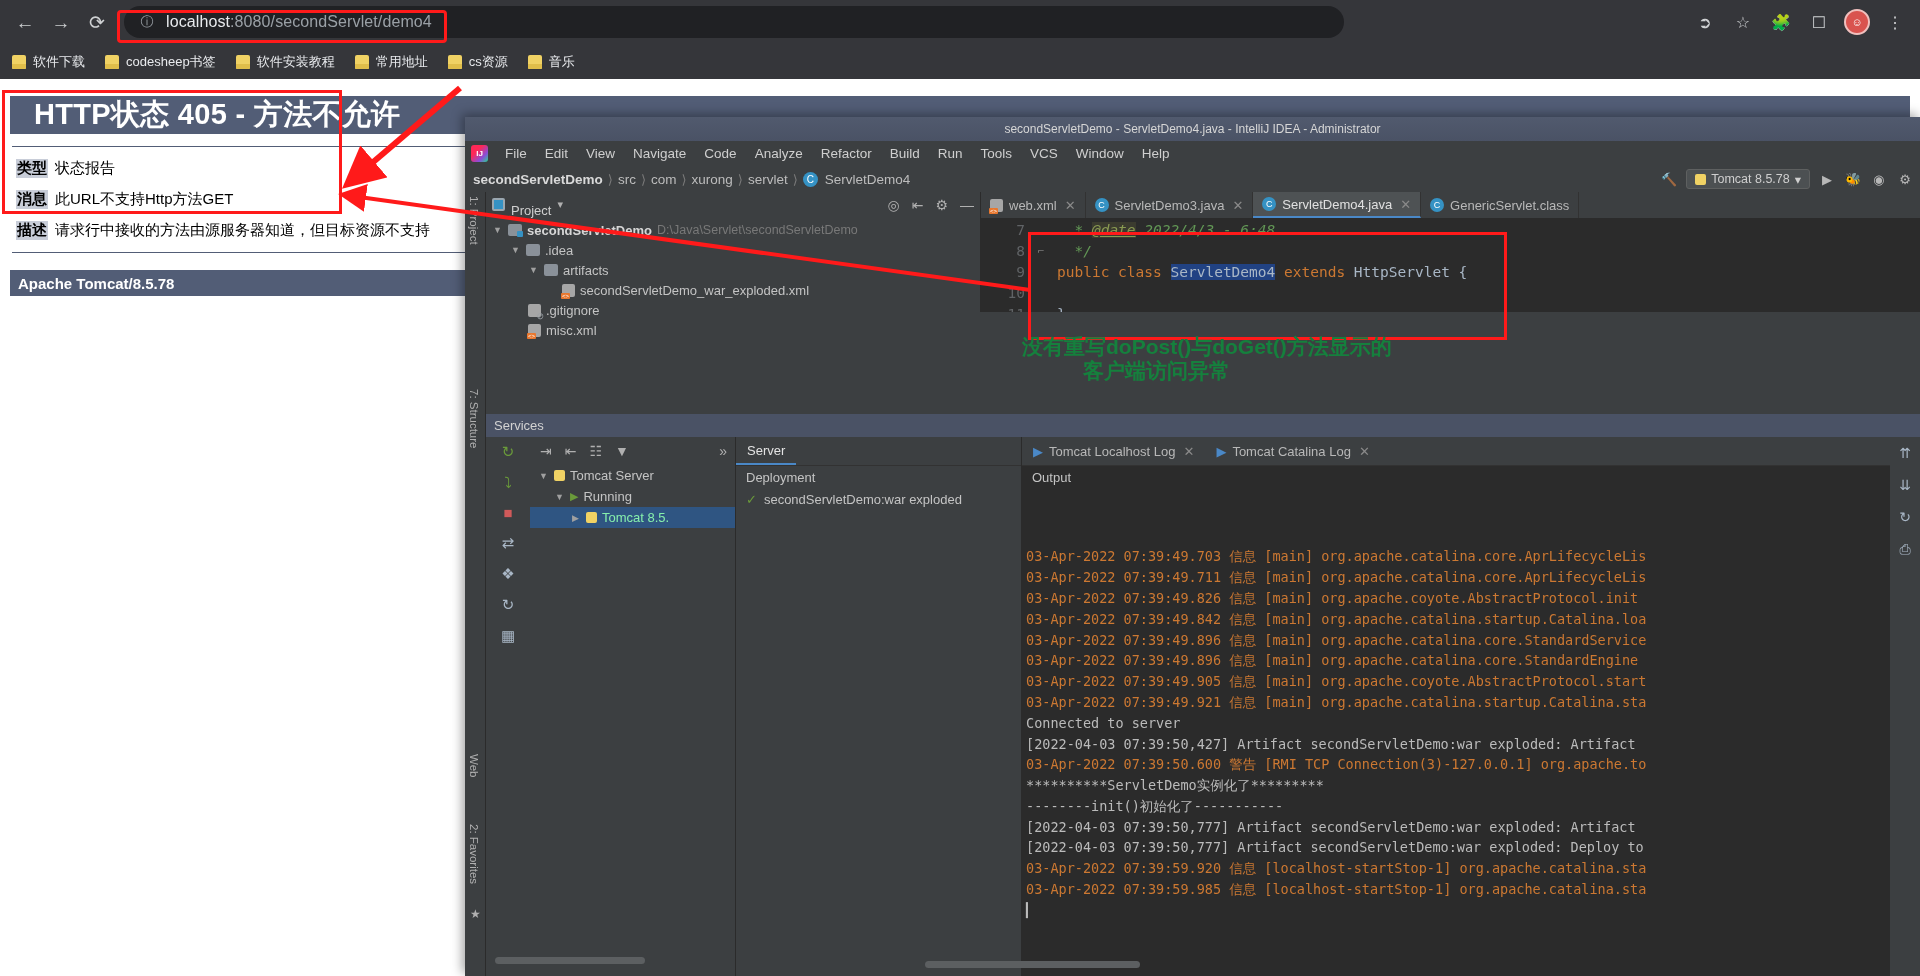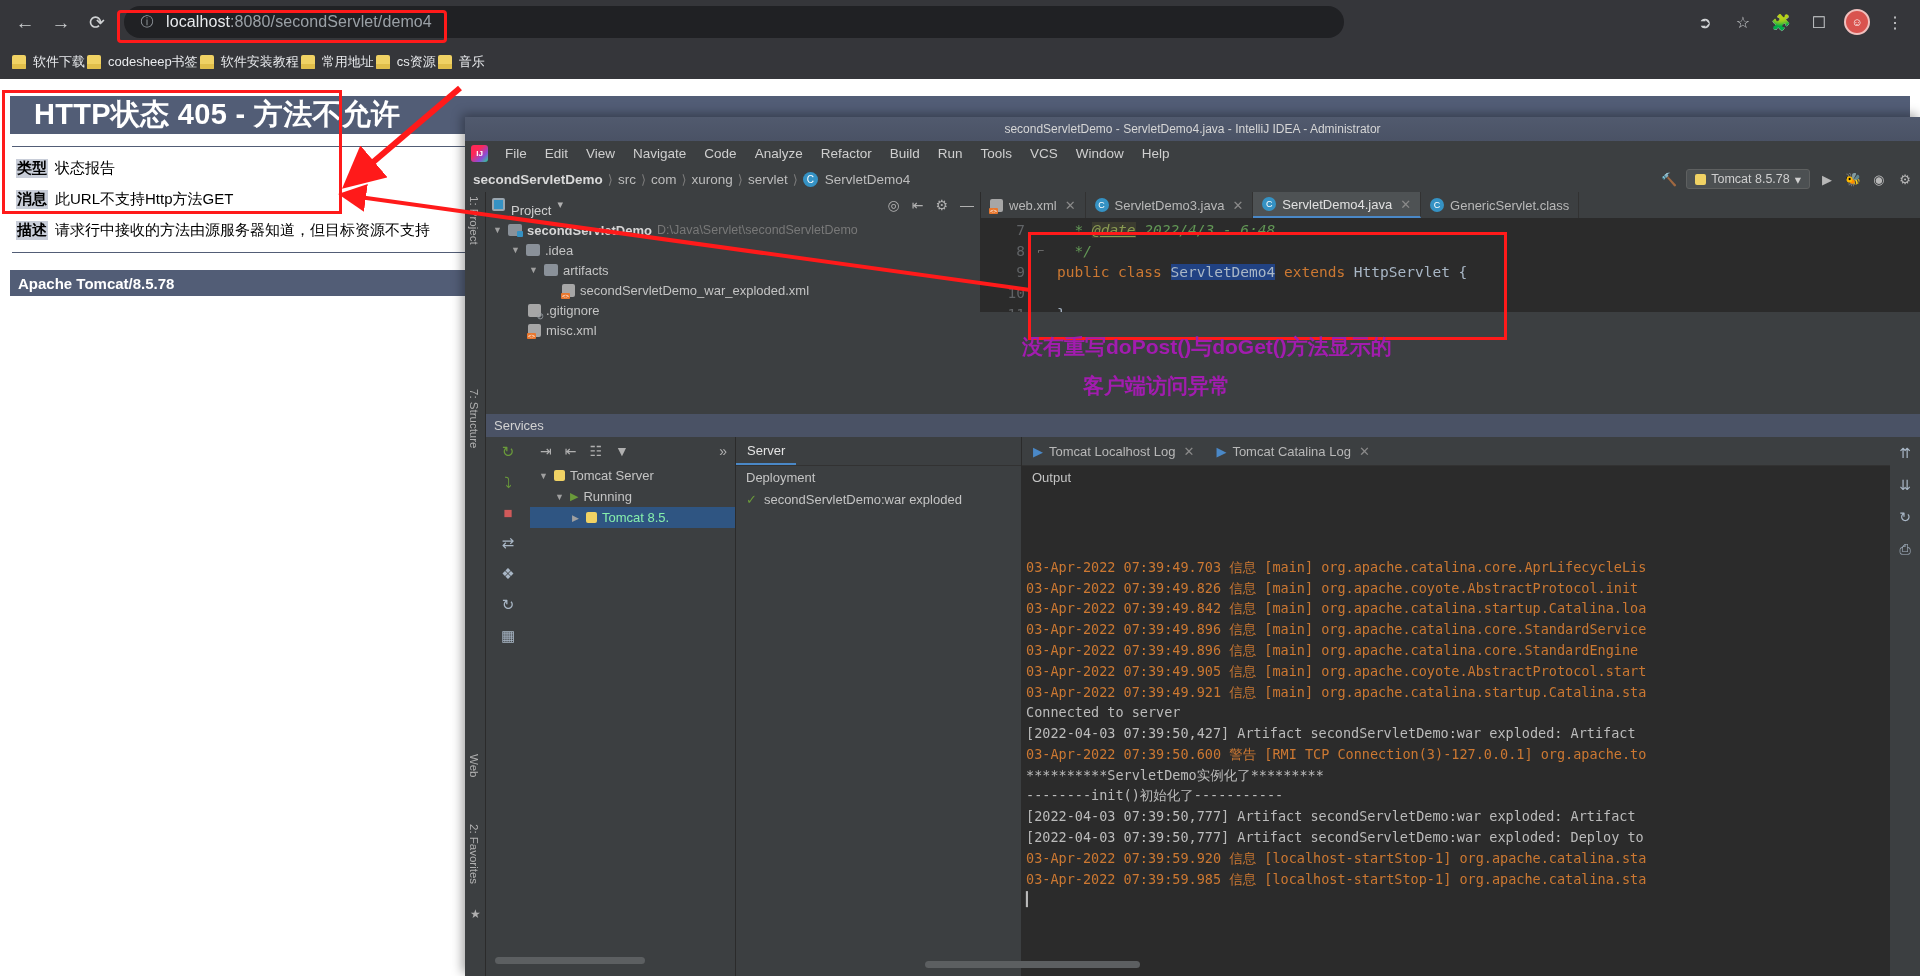--- a/index.html
+++ b/index.html
@@ -40,21 +40,21 @@
   .cr-btn { width: 34px; height: 34px; border-radius: 17px; display:flex; align-items:center; justify-content:center; color:#cfd1d3; font-size:16px;}
   .avatar-btn {
     width: 26px; height: 26px; border-radius: 13px;
     background: #d9534f; border: 2px solid #f0c0be;
     display: flex; align-items: center; justify-content: center;
     color: #fff; font-size: 11px;
   }
 
   .bookmarks {
     position: absolute; left: 0; top: 44px; width: 1920px; height: 35px;
-    background: #35363a; display: flex; align-items: center; padding-left: 12px; gap: 2px;
+    background: #35363a; display: flex; align-items: center; padding-left: 12px; gap: 20px;
   }
   .bm { display: flex; align-items: center; gap: 7px; }
   .bm-ico {
     width: 14px; height: 14px; background: #f0d264;
     border-radius: 2px 2px 1px 1px;
     position: relative; flex: 0 0 14px;
   }
   .bm-ico:after{ content:""; position:absolute; left:0; bottom:0; width:14px; height:5px; background:#e0be4a; border-radius:0 0 2px 2px;}
   .bm-label { font-size: 13px; color: #e8eaed; white-space: nowrap; }
 
@@ -180,21 +180,21 @@
   .check { color:#6a9a3a; font-size:13px; }
   .log-col { flex:1; background:#2b2b2b; min-width:0; display:flex; flex-direction:column;}
   .log-body { flex:1; overflow:hidden; font-family:"DejaVu Sans Mono", monospace; font-size:13.5px; padding:3px 0 0 4px; }
   .log-body div { height:20.8px; line-height:20.8px; white-space:pre; color:#cc7832; }
   .log-body div.w { color:#bbbbbb; }
   .log-right-rail { width:30px; flex:0 0 30px; background:#3c3f41; padding-top:8px; display:flex; flex-direction:column; align-items:center; gap:16px; color:#a9b7c6; font-size:14px; }
 
   
   .ann { position: absolute; pointer-events: none; }
   .ann-box { border: 3px solid #ff1a1a; }
-  .ann-text { color:#a21caf; font-size:21px; font-weight:bold; white-space:nowrap; font-family:"Liberation Sans", sans-serif; }
+  .ann-text { color:#15803d; font-size:21px; font-weight:bold; white-space:nowrap; font-family:"Liberation Sans", sans-serif; }
   .scroll-h { position:absolute; height:7px; background:#5c5f61; border-radius:4px; }
 </style>
 </head>
 <body>
 
 <div id="root">
 
   <div id="browser">
 
     <div class="chrome-topbar">
@@ -482,20 +482,21 @@
             <span class="svc-tab">
                 <span style="color:#4a88c7">▶</span>
                 <span>Tomcat Catalina Log</span>
                 <span class="tab-x">✕</span>
               </span>
           </div>
           <div class="svc-sub">Output</div>
           <div style="display:flex; flex:1; min-height:0;align-items:center;">
             <div class="log-body">
               <div>03-Apr-2022 07:39:49.703 信息 [main] org.apache.catalina.core.AprLifecycleLis</div>
+              <div>03-Apr-2022 07:39:49.711 信息 [main] org.apache.catalina.core.AprLifecycleLis</div>
               <div>03-Apr-2022 07:39:49.826 信息 [main] org.apache.coyote.AbstractProtocol.init</div>
               <div>03-Apr-2022 07:39:49.842 信息 [main] org.apache.catalina.startup.Catalina.loa</div>
               <div>03-Apr-2022 07:39:49.896 信息 [main] org.apache.catalina.core.StandardService</div>
               <div>03-Apr-2022 07:39:49.896 信息 [main] org.apache.catalina.core.StandardEngine</div>
               <div>03-Apr-2022 07:39:49.905 信息 [main] org.apache.coyote.AbstractProtocol.start</div>
               <div>03-Apr-2022 07:39:49.921 信息 [main] org.apache.catalina.startup.Catalina.sta</div>
               <div class="w">Connected to server</div>
               <div class="w">[2022-04-03 07:39:50,427] Artifact secondServletDemo:war exploded: Artifact </div>
               <div>03-Apr-2022 07:39:50.600 警告 [RMI TCP Connection(3)-127.0.0.1] org.apache.to</div>
               <div class="w">**********ServletDemo实例化了*********</div>
@@ -530,14 +531,14 @@
     </defs>
     <line x1="460" y1="88" x2="358" y2="175" stroke="#ff1a1a" stroke-width="6" marker-end="url(#ah)"></line>
     <line x1="1030" y1="290" x2="352" y2="196" stroke="#ff1a1a" stroke-width="4" marker-end="url(#ah)"></line>
   </svg>
 
   <div class="ann ann-box" style="left:117px; top:10px; width:330px; height:33px; border-radius:4px;"></div>
   <div class="ann ann-box" style="left:2px; top:90px; width:340px; height:124px;"></div>
   <div class="ann ann-box" style="left:1028px; top:232px; width:479px; height:108px;"></div>
 
   <div class="ann ann-text" style="left:1022px; top:333px;">没有重写doPost()与doGet()方法显示的</div>
-  <div class="ann ann-text" style="left:1083px; top:372px;">客户端访问异常</div>
+  <div class="ann ann-text" style="left:1083px; top:357px;">客户端访问异常</div>
 </div>
 
 </body></html>

